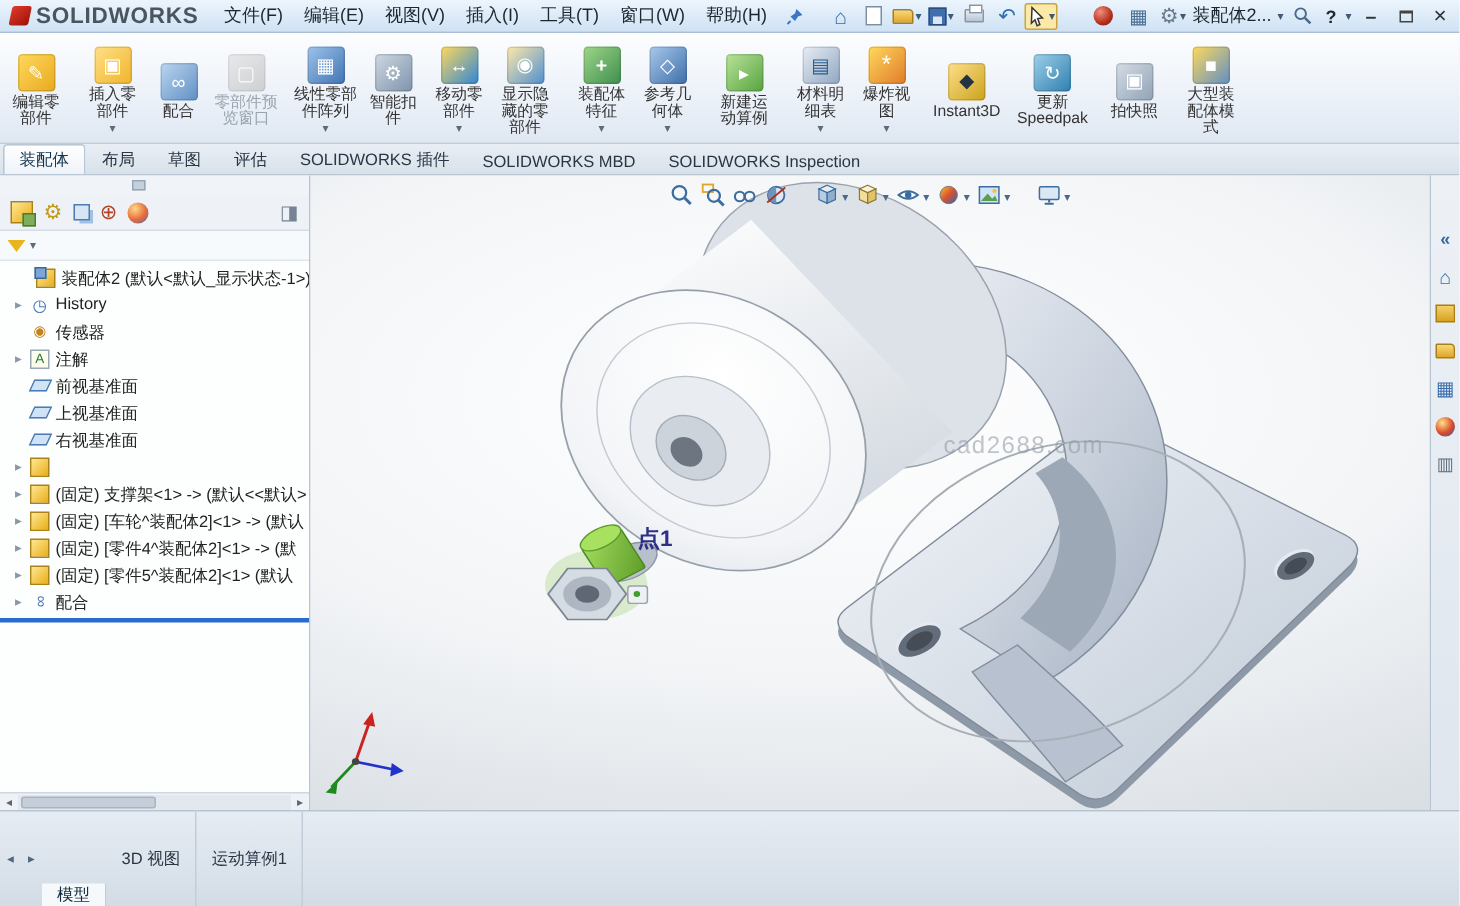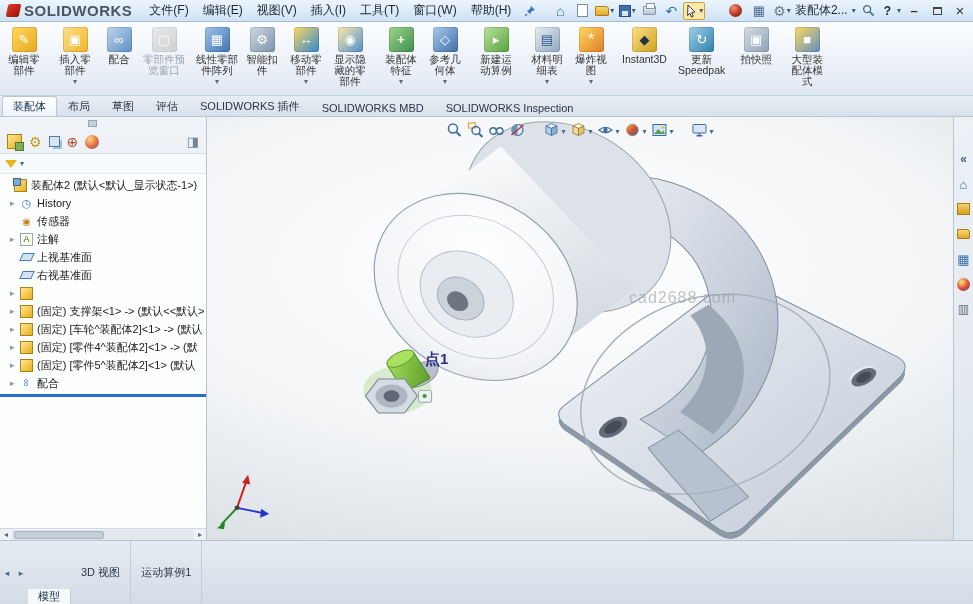--- a/index.html
+++ b/index.html
@@ -33,21 +33,21 @@
   .qi-sphere { width:13px; height:13px; border-radius:50%; background:radial-gradient(circle at 35% 30%,#f08f7c,#b4301c 60%,#701408); }
   .tb-right { margin-left:auto; display:flex; align-items:center; gap:3px; }
   .docname { font-size:12px; color:#1c2730; max-width:66px; overflow:hidden; }
   .helpq { color:#1c2730; font-weight:bold; padding:0 2px; }
   .wbtn { width:20px; height:16px; display:flex; align-items:center; justify-content:center; color:#333; font-size:13px; }
   .g-min::before { content:"–"; font-weight:bold; }
   .g-close::before { content:"×"; font-size:15px; }
   .maxbox { display:inline-block; width:9px; height:8px; border:1px solid #444; border-top-width:2px; }
 
   
-  .ribbon { flex:0 0 74px; display:flex; align-items:flex-start; background:linear-gradient(#fcfdff,#e9eff7 70%,#dfe7f1); border-bottom:1px solid #c2cedb; padding:2px 0 0 2px; }
+  .ribbon { flex:0 0 74px; display:flex; align-items:center; background:linear-gradient(#fcfdff,#e9eff7 70%,#dfe7f1); border-bottom:1px solid #c2cedb; padding:2px 0 0 2px; }
   .rbtn { display:flex; flex-direction:column; align-items:center; padding:3px 2px 1px; min-width:44px; }
   .ric { width:25px; height:25px; border-radius:3px; margin-bottom:2px; display:flex; align-items:center; justify-content:center; color:#fff; font-size:13px; box-shadow:inset 0 0 0 1px rgba(0,0,0,.12); }
   .rlabel { font-size:10.5px; line-height:11px; text-align:center; color:#333; white-space:pre-line; }
   .rcaret { font-size:8px; color:#5a6b7c; line-height:9px; margin-top:1px; }
   .rsep { width:1px; background:#c6d2df; margin:4px 3px; }
   .rbtn.disabled .rlabel { color:#9aa4ae; }
   .rbtn.disabled .ric { filter:grayscale(1); opacity:.55; }
   .ri-edit { background:linear-gradient(135deg,#ffd95e,#e8a91e); } .ri-edit::before{content:"✎";}
   .ri-insert { background:linear-gradient(135deg,#ffe08a,#f0b429); } .ri-insert::before{content:"▣";}
   .ri-mate { background:linear-gradient(135deg,#bcd6f0,#5f8fc4); } .ri-mate::before{content:"∞";}
@@ -84,21 +84,21 @@
   .fm-i1::after { content:""; position:absolute; right:-3px; bottom:-3px; width:7px; height:7px; background:#7fae5a; border:1px solid #4e7a33; }
   .fm-i2::before { content:"⚙"; color:#c59a1a; font-size:14px; }
   .fm-i3 { width:11px; height:11px; border:1px solid #4a7bb5; background:#d8e6f4; box-shadow:3px 3px 0 -1px #9ec1e4; }
   .fm-i4::before { content:"⊕"; color:#b0452a; font-size:14px; }
   .fm-i5 { width:14px; height:14px; border-radius:50%; background:radial-gradient(circle at 35% 30%,#ffd98a,#e86a3a 55%,#3a6fc0); }
   .fm-i6 { margin-left:auto; } .fm-i6::before { content:"◨"; color:#768496; font-size:13px; }
   .filter-row { height:20px; display:flex; align-items:center; gap:3px; padding:0 5px; border-bottom:1px solid #e0e6ec; background:#f7fafc; }
   .funnel { width:0; height:0; border-left:6px solid transparent; border-right:6px solid transparent; border-top:8px solid #e8b51e; }
   .fcaret { font-size:8px; color:#5a6b7c; }
   .tree { flex:1; background:#fdfefe; padding-top:2px; overflow:hidden; font-size:11px; }
-  .trow { height:18px; display:flex; align-items:center; padding-left:4px; white-space:nowrap; }
+  .trow { height:18px; display:flex; align-items:center; padding-left:14px; white-space:nowrap; }
   .trow.child { padding-left:10px; }
   .tcaret { width:10px; flex:0 0 10px; color:#8a97a5; font-size:9px; }
   .tcaret::before { content:"▸"; }
   .tcaret.none { visibility:hidden; }
   .ticon { width:13px; height:13px; flex:0 0 13px; margin-right:4px; display:flex; align-items:center; justify-content:center; position:relative; }
   .tlabel { overflow:hidden; }
   .ti-assembly { background:linear-gradient(135deg,#ffe793,#e9ae18); border:1px solid #a9821a; }
   .ti-assembly::after { content:""; position:absolute; left:-2px; top:-2px; width:6px; height:6px; background:#7aa7d8; border:1px solid #40698f; }
   .ti-history::before { content:"◷"; color:#4a7bb5; font-size:11px; }
   .ti-sensors::before { content:"◉"; color:#c2841d; font-size:10px; }
@@ -362,20 +362,27 @@
         </div>
         <div class="trow child">
           <span class="tcaret none"></span>
           <span class="ticon ti-sensors"></span>
           <span class="tlabel">传感器</span>
         </div>
         <div class="trow child">
           <span class="tcaret"></span>
           <span class="ticon ti-annot"></span>
           <span class="tlabel">注解</span>
+        </div>
+        <div class="trow child">
+          <span class="tcaret none"></span>
+          <span class="ticon">
+              <span class="ti-plane"></span>
+            </span>
+          <span class="tlabel">前视基准面</span>
         </div>
         <div class="trow child">
           <span class="tcaret none"></span>
           <span class="ticon">
               <span class="ti-plane"></span>
             </span>
           <span class="tlabel">上视基准面</span>
         </div>
         <div class="trow child">
           <span class="tcaret none"></span>

